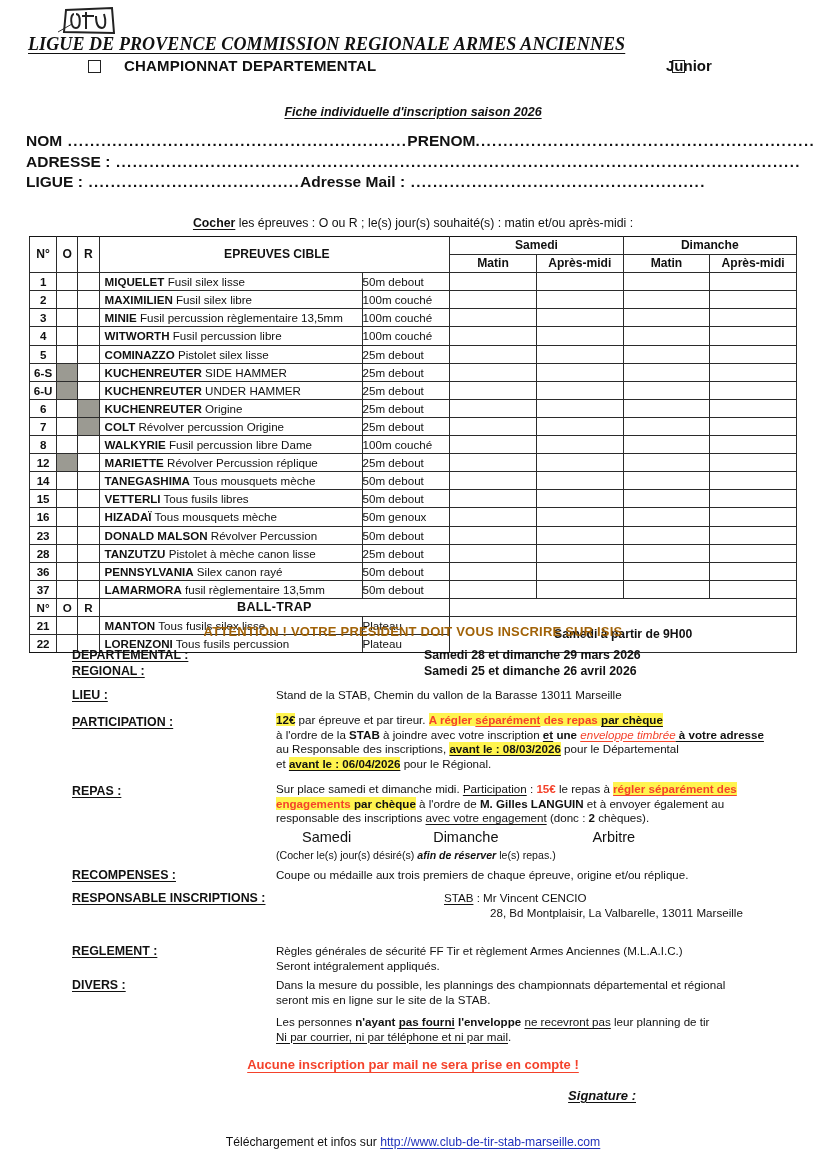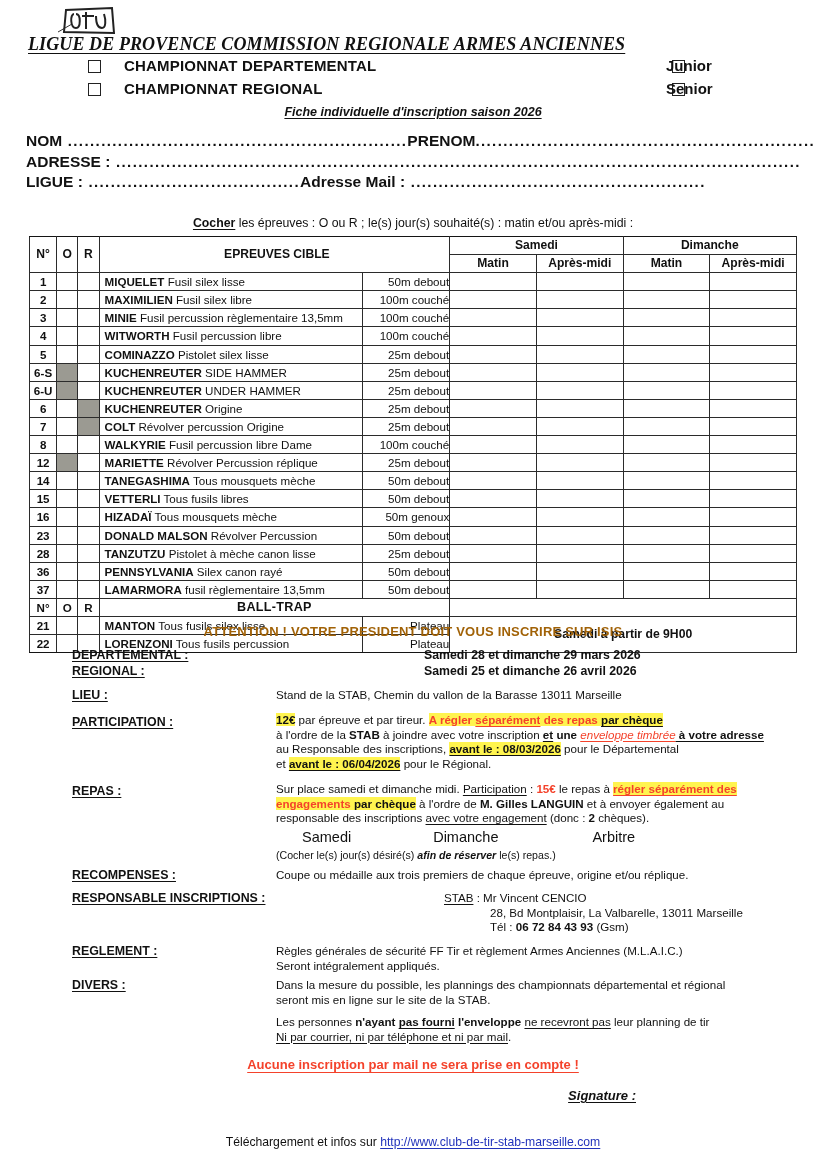--- a/index.html
+++ b/index.html
@@ -65,21 +65,21 @@
   table.ep td,table.ep th{
     border:1px solid #2b2b2b;
     padding:0;
     height:17.1px;
     line-height:17.1px;
   }
   .c-no{width:26px;text-align:center;font-weight:bold;}
   .c-o{width:20px;}
   .c-r{width:20px;}
   .c-ep{width:255px;padding-left:5px !important;text-align:left;}
-  .c-dist{width:86px;text-align:right;}
+  .c-dist{width:86px;text-align:left;}
   .c-slot{width:85px;}
   th.hdr{font-weight:bold;text-align:center;font-size:12.1px;}
   .shade{background:#9b9a92;}
   .ep-name{font-weight:bold;}
   .balltrap{
     text-align:center;font-weight:bold;font-size:12.6px;letter-spacing:.3px;
   }
   .bt-note{
     text-align:center;font-weight:bold;font-size:12.2px;
   }
@@ -140,26 +140,20 @@
     <div class="doc-title">LIGUE DE PROVENCE COMMISSION REGIONALE ARMES ANCIENNES</div>
   </div>
 
   <div class="champ-block">
     <div class="champ-line">
       <span class="cbx champ-cb"></span>
       <span class="champ-lbl">CHAMPIONNAT DEPARTEMENTAL</span>
       <span class="cbx cat-cb"></span>
       <span class="cat-lbl">Junior</span>
     </div>
-    <div class="champ-line">
-      <span class="cbx champ-cb"></span>
-      <span class="champ-lbl">CHAMPIONNAT REGIONAL</span>
-      <span class="cbx cat-cb"></span>
-      <span class="cat-lbl">Senior</span>
-    </div>
   </div>
 
   <div class="fiche">Fiche individuelle d'inscription saison 2026</div>
 
   <div class="fields">
     <div class="frow">
       <span>NOM</span><span class="dots">&nbsp;.............................................................</span><span>PRENOM</span><span class="dots">.............................................................</span>
     </div>
     <div class="frow">
       <span>ADRESSE :</span><span class="dots">&nbsp;...........................................................................................................................</span>
@@ -457,21 +451,20 @@
     <div class="sec">
       <span class="sec-lbl" style="top:220px;">RECOMPENSES :</span>
       <span class="sec-body" style="top:220px;">Coupe ou médaille aux trois premiers de chaque épreuve, origine et/ou réplique.</span>
     </div>
 
     <div class="sec">
       <span class="sec-lbl" style="top:243px;">RESPONSABLE INSCRIPTIONS :</span>
       <div class="sec-body" style="top:243px;left:444px;">
         <div class="ln"><span class="u">STAB</span><span> :  </span><span>Mr Vincent CENCIO</span></div>
         <div class="ln" style="padding-left:46px;">28, Bd Montplaisir, La Valbarelle, 13011 Marseille</div>
-        <div class="ln" style="padding-left:46px;"><span>Tél : </span><span class="b">06 72 84 43 93</span><span> (Gsm)</span></div>
       </div>
     </div>
 
     <div class="sec">
       <span class="sec-lbl" style="top:296px;">REGLEMENT :</span>
       <div class="sec-body" style="top:296px;">
         <div class="ln">Règles générales de sécurité FF Tir et règlement Armes Anciennes (M.L.A.I.C.)</div>
         <div class="ln">Seront intégralement appliqués.</div>
       </div>
     </div>

